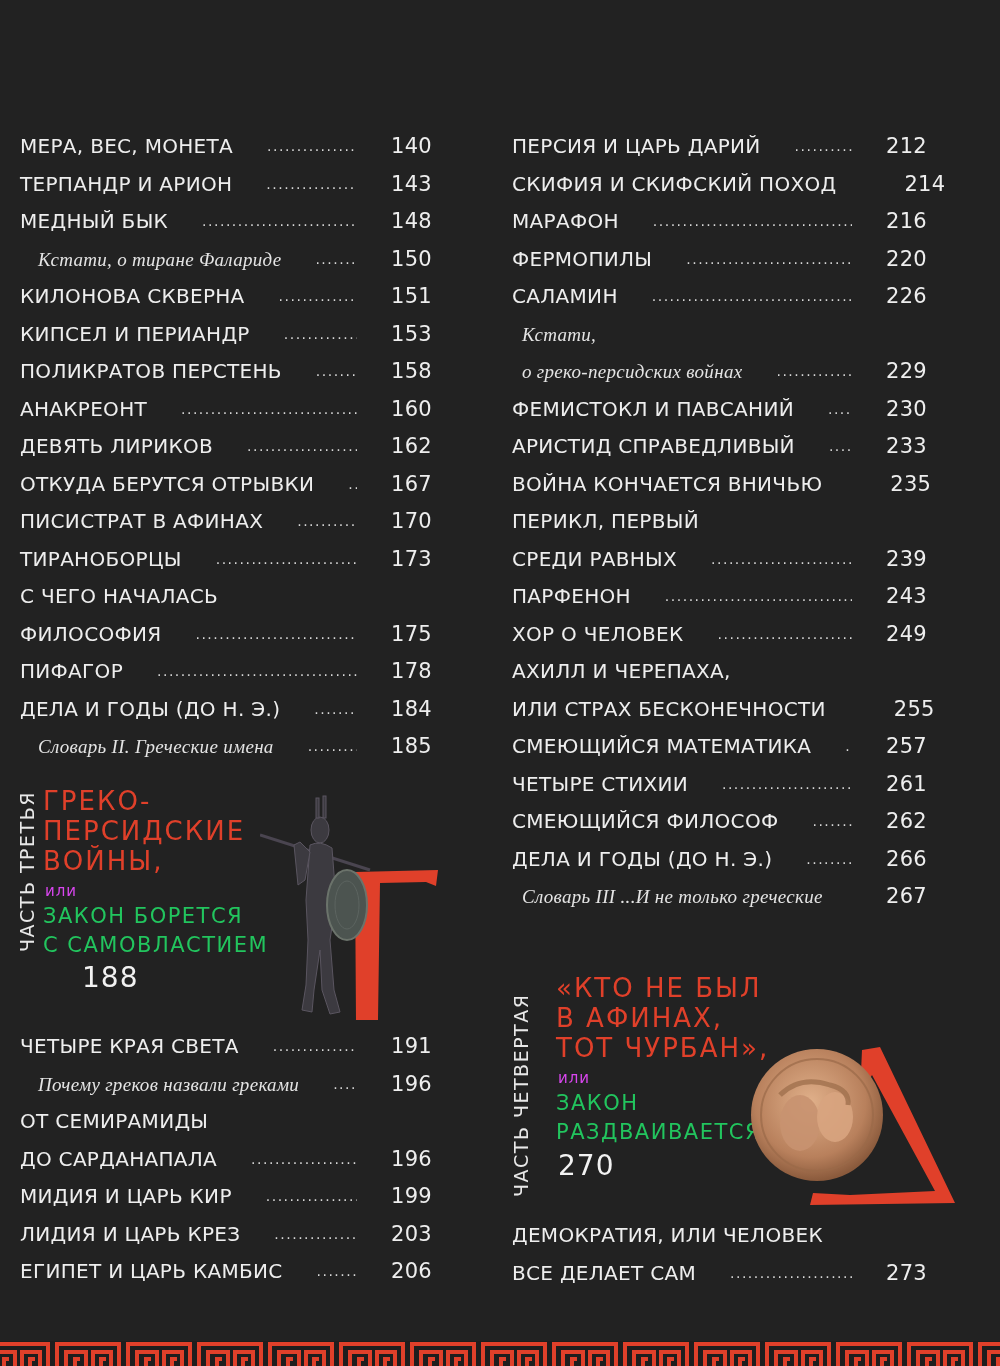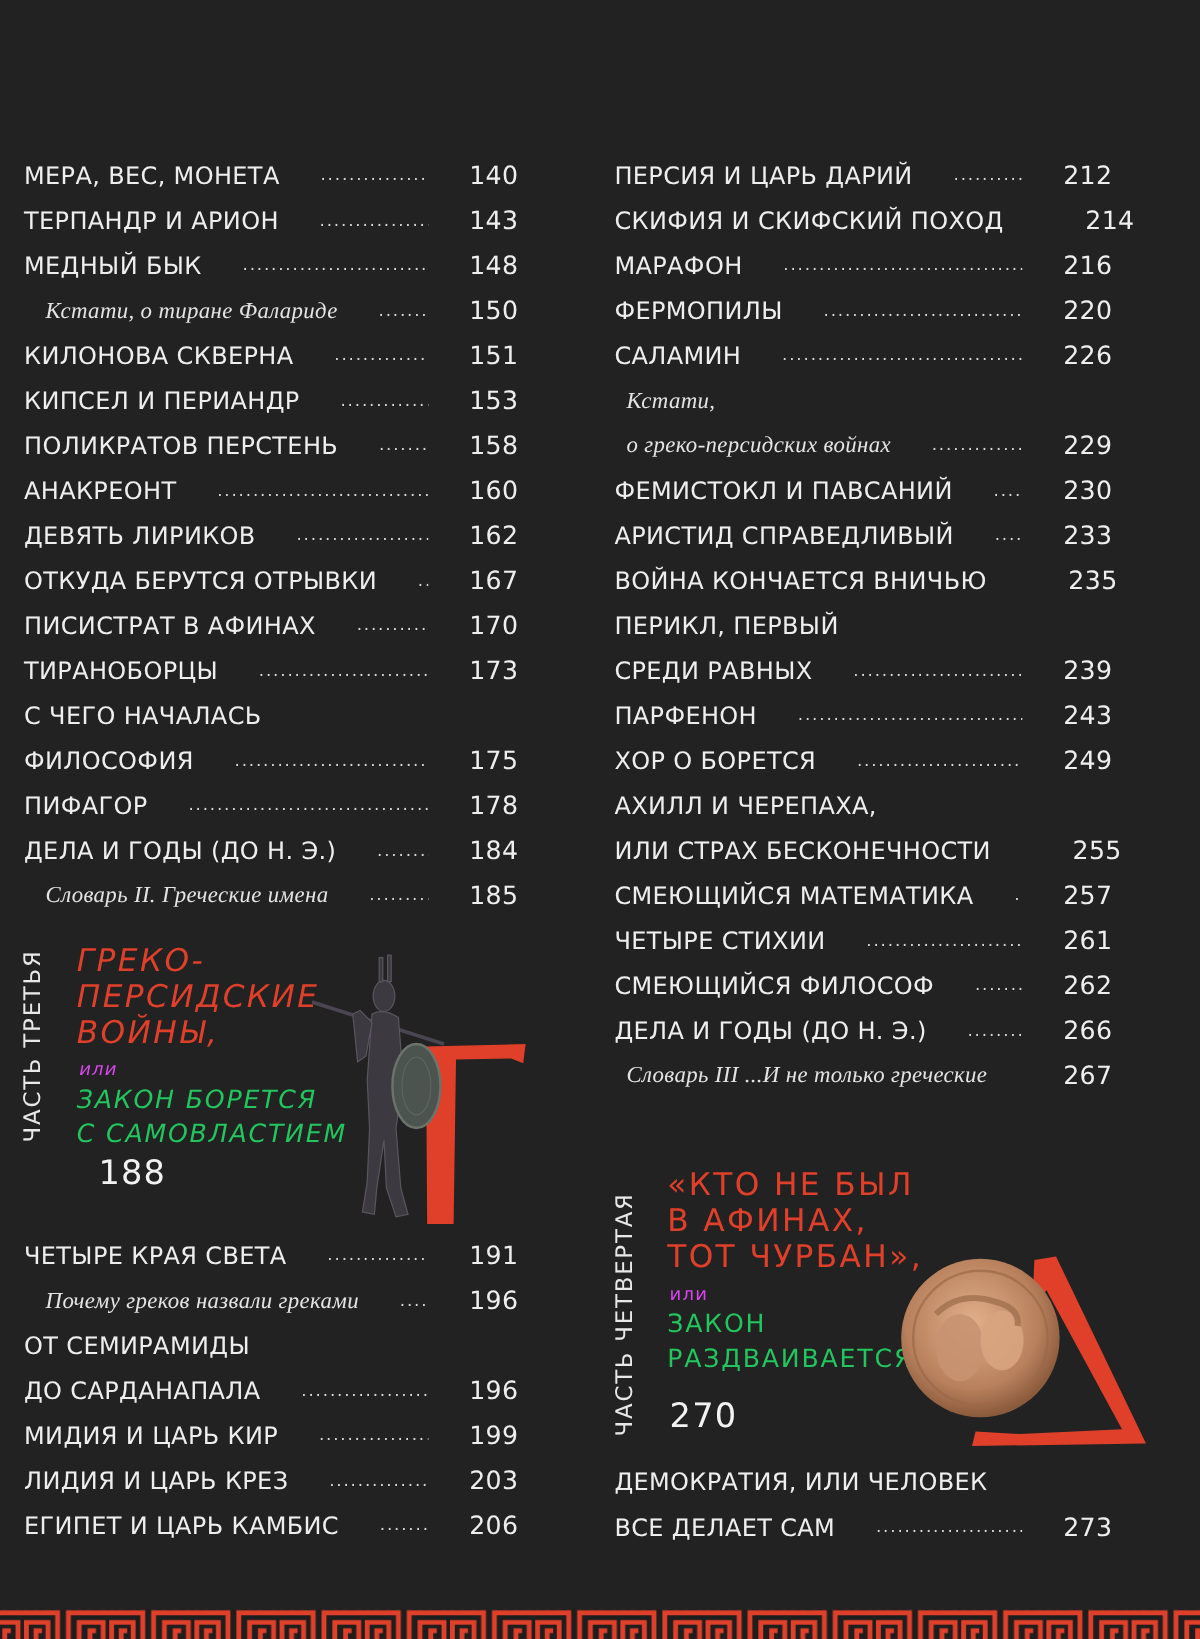--- a/index.html
+++ b/index.html
@@ -137,21 +137,21 @@
     </div>
   <div class="row italic">
       <span class="title">Словарь II. Греческие имена</span>
       <span class="dots"></span>
       <span class="page">185</span>
     </div>
 </div>
 
 <div class="part" style="left:0; top:780px; width:450px; height:240px;">
   <div class="part-label" style="left:16px; top:955px; top:172px;">ЧАСТЬ ТРЕТЬЯ</div>
-  <div style="position:absolute; left:64px; top:6px;font-style:italic;">
+  <div style="position:absolute; left:43px; top:6px;">
     <div class="part-red">ГРЕКО-</div>
     <div class="part-red">ПЕРСИДСКИЕ</div>
     <div class="part-red">ВОЙНЫ,</div>
     <div class="part-or">или</div>
     <div class="part-sub">ЗАКОН БОРЕТСЯ</div>
     <div class="part-sub">С САМОВЛАСТИЕМ</div>
   </div>
   <div class="part-num" style="position:absolute; left:55px; top:181px;margin-left:27px;">188</div>
 
   <svg style="position:absolute; left:260px; top:10px;" width="190" height="230" viewBox="0 0 190 230">
@@ -265,21 +265,21 @@
       <span class="title">СРЕДИ РАВНЫХ</span>
       <span class="dots"></span>
       <span class="page">239</span>
     </div>
   <div class="row">
       <span class="title">ПАРФЕНОН</span>
       <span class="dots"></span>
       <span class="page">243</span>
     </div>
   <div class="row">
-      <span class="title">ХОР О БОРЕТСЯ</span>
+      <span class="title">ХОР О ЧЕЛОВЕК</span>
       <span class="dots"></span>
       <span class="page">249</span>
     </div>
   <div class="row nodots">
       <span class="title">АХИЛЛ И ЧЕРЕПАХА,</span>
     </div>
   <div class="row">
       <span class="title">ИЛИ СТРАХ БЕСКОНЕЧНОСТИ</span>
       <span class="dots"></span>
       <span class="page">255</span>
@@ -313,21 +313,21 @@
 <div class="part" style="left:500px; top:965px; width:500px; height:245px;">
   <div class="part-label" style="left:10px; top:232px;">ЧАСТЬ ЧЕТВЕРТАЯ</div>
   <div style="position:absolute; left:56px; top:8px;">
     <div class="part-red">«КТО НЕ БЫЛ</div>
     <div class="part-red">В АФИНАХ,</div>
     <div class="part-red">ТОТ ЧУРБАН»,</div>
     <div class="part-or">или</div>
     <div class="part-sub">ЗАКОН</div>
     <div class="part-sub">РАЗДВАИВАЕТСЯ</div>
   </div>
-  <div class="part-num" style="position:absolute; left:58px; top:198px;text-align:center;">270</div>
+  <div class="part-num" style="position:absolute; left:58px; top:184px;text-align:center;">270</div>
   <svg style="position:absolute; left:240px; top:80px;" width="230" height="170" viewBox="0 0 230 170">
 
     <path d="M122 5 L140 2 L215 158 L70 160 L73 148 L110 150 L195 146 L132 30 L120 50 Z" fill="#e0402a"></path>
 
     <defs>
       <radialGradient id="coinGrad" cx="45%" cy="40%" r="60%">
         <stop offset="0%" stop-color="#e0b08a"></stop>
         <stop offset="70%" stop-color="#b8805c"></stop>
         <stop offset="100%" stop-color="#8a5a3c"></stop>
       </radialGradient>

